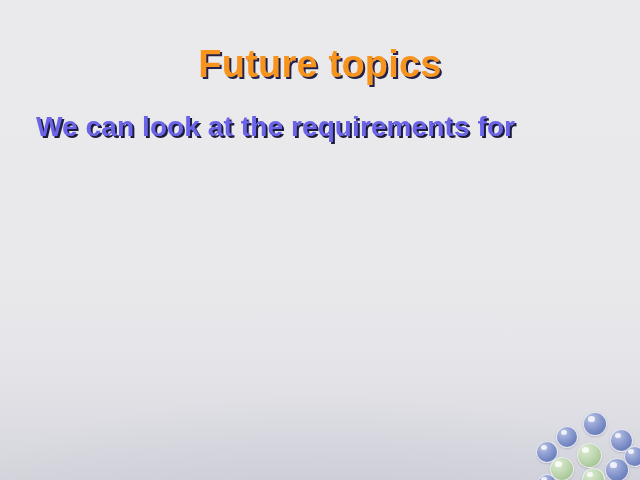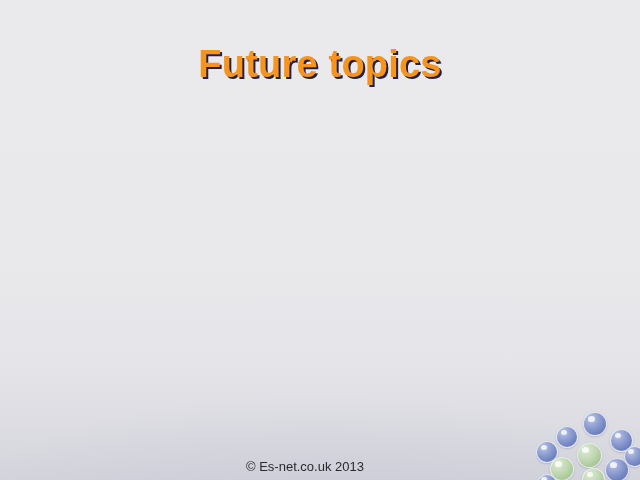--- a/index.html
+++ b/index.html
@@ -124,24 +124,24 @@
 </style>
 </head>
 <body>
 
 <div class="slide">
 
   <div class="bg-wash"></div>
 
   <div class="title">Future topics</div>
 
+  <div class="subtitle">We can look at the requirements for</div>
 
   <div class="body-area"></div>
 
-  <div class="footer">© Es-net.co.uk 2013</div>
 
   <div class="spheres">
       <div class="sphere blue" style="left: 47px; top: 2px; width: 22px; height: 22px;"></div>
       <div class="sphere blue" style="left: 20px; top: 16px; width: 20px; height: 20px;"></div>
       <div class="sphere blue" style="left: 74px; top: 19px; width: 21px; height: 21px;"></div>
       <div class="sphere blue" style="left: 0px; top: 31px; width: 20px; height: 20px;"></div>
       <div class="sphere green" style="left: 41px; top: 33px; width: 23px; height: 23px;"></div>
       <div class="sphere green" style="left: 14px; top: 47px; width: 22px; height: 22px;"></div>
       <div class="sphere blue" style="left: 69px; top: 48px; width: 22px; height: 22px;"></div>
       <div class="sphere green" style="left: 46px; top: 58px; width: 21px; height: 21px;"></div>

